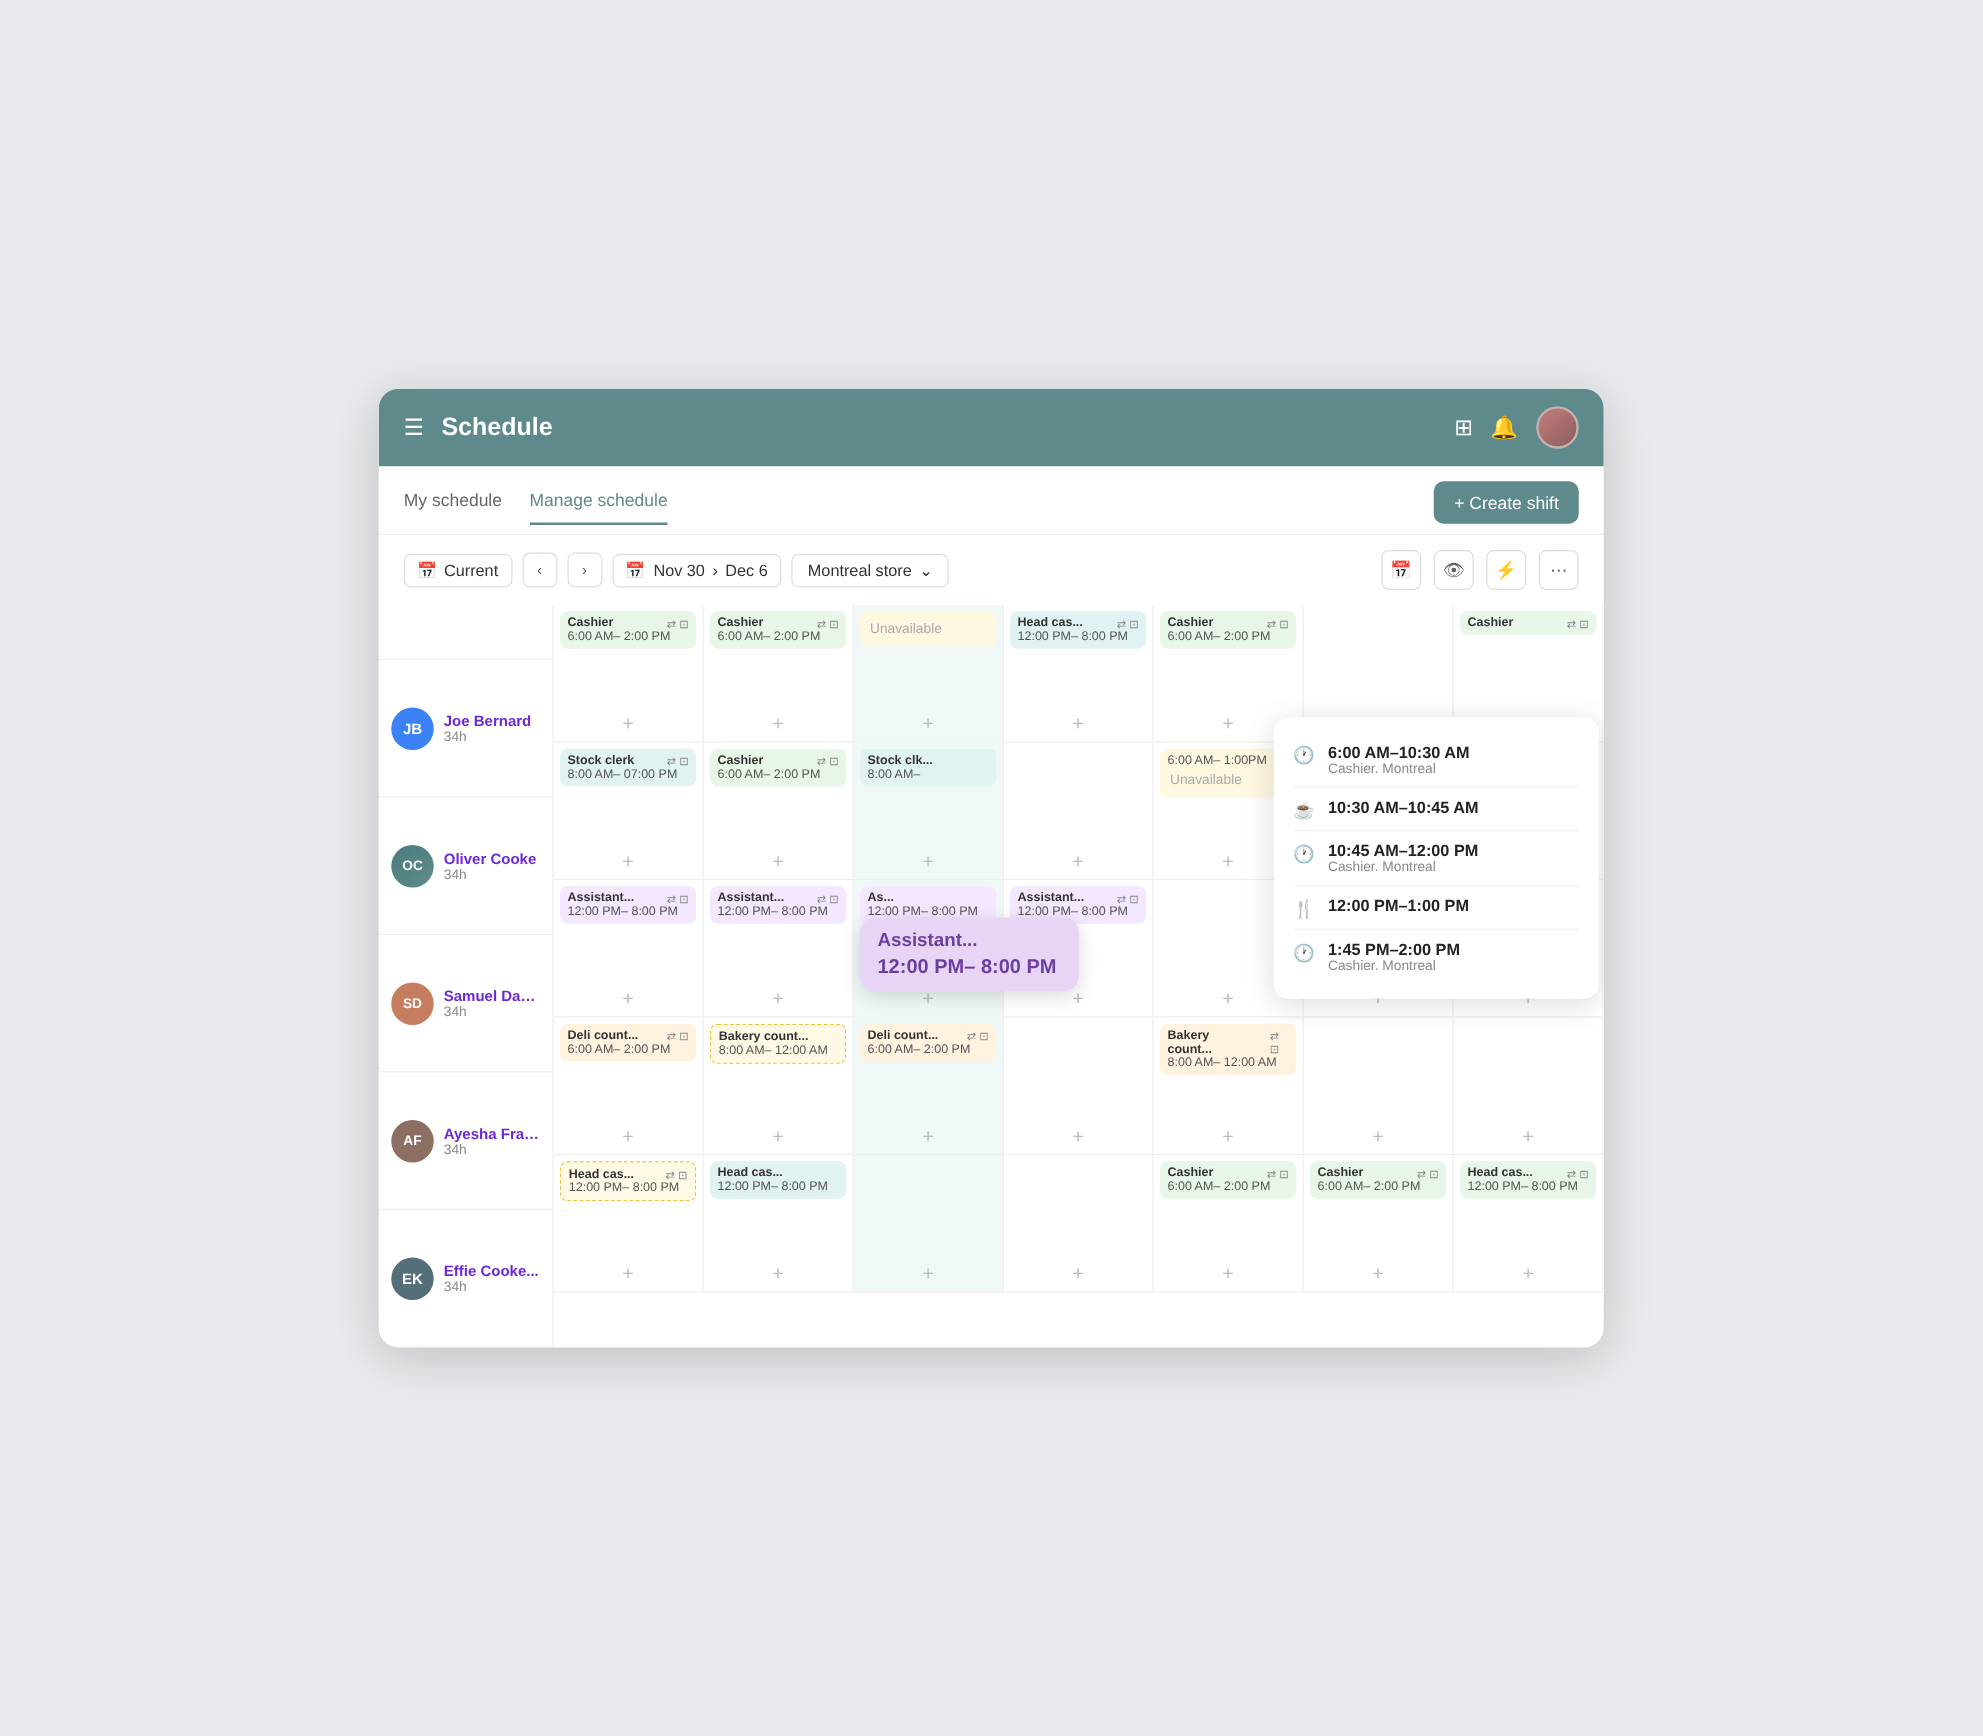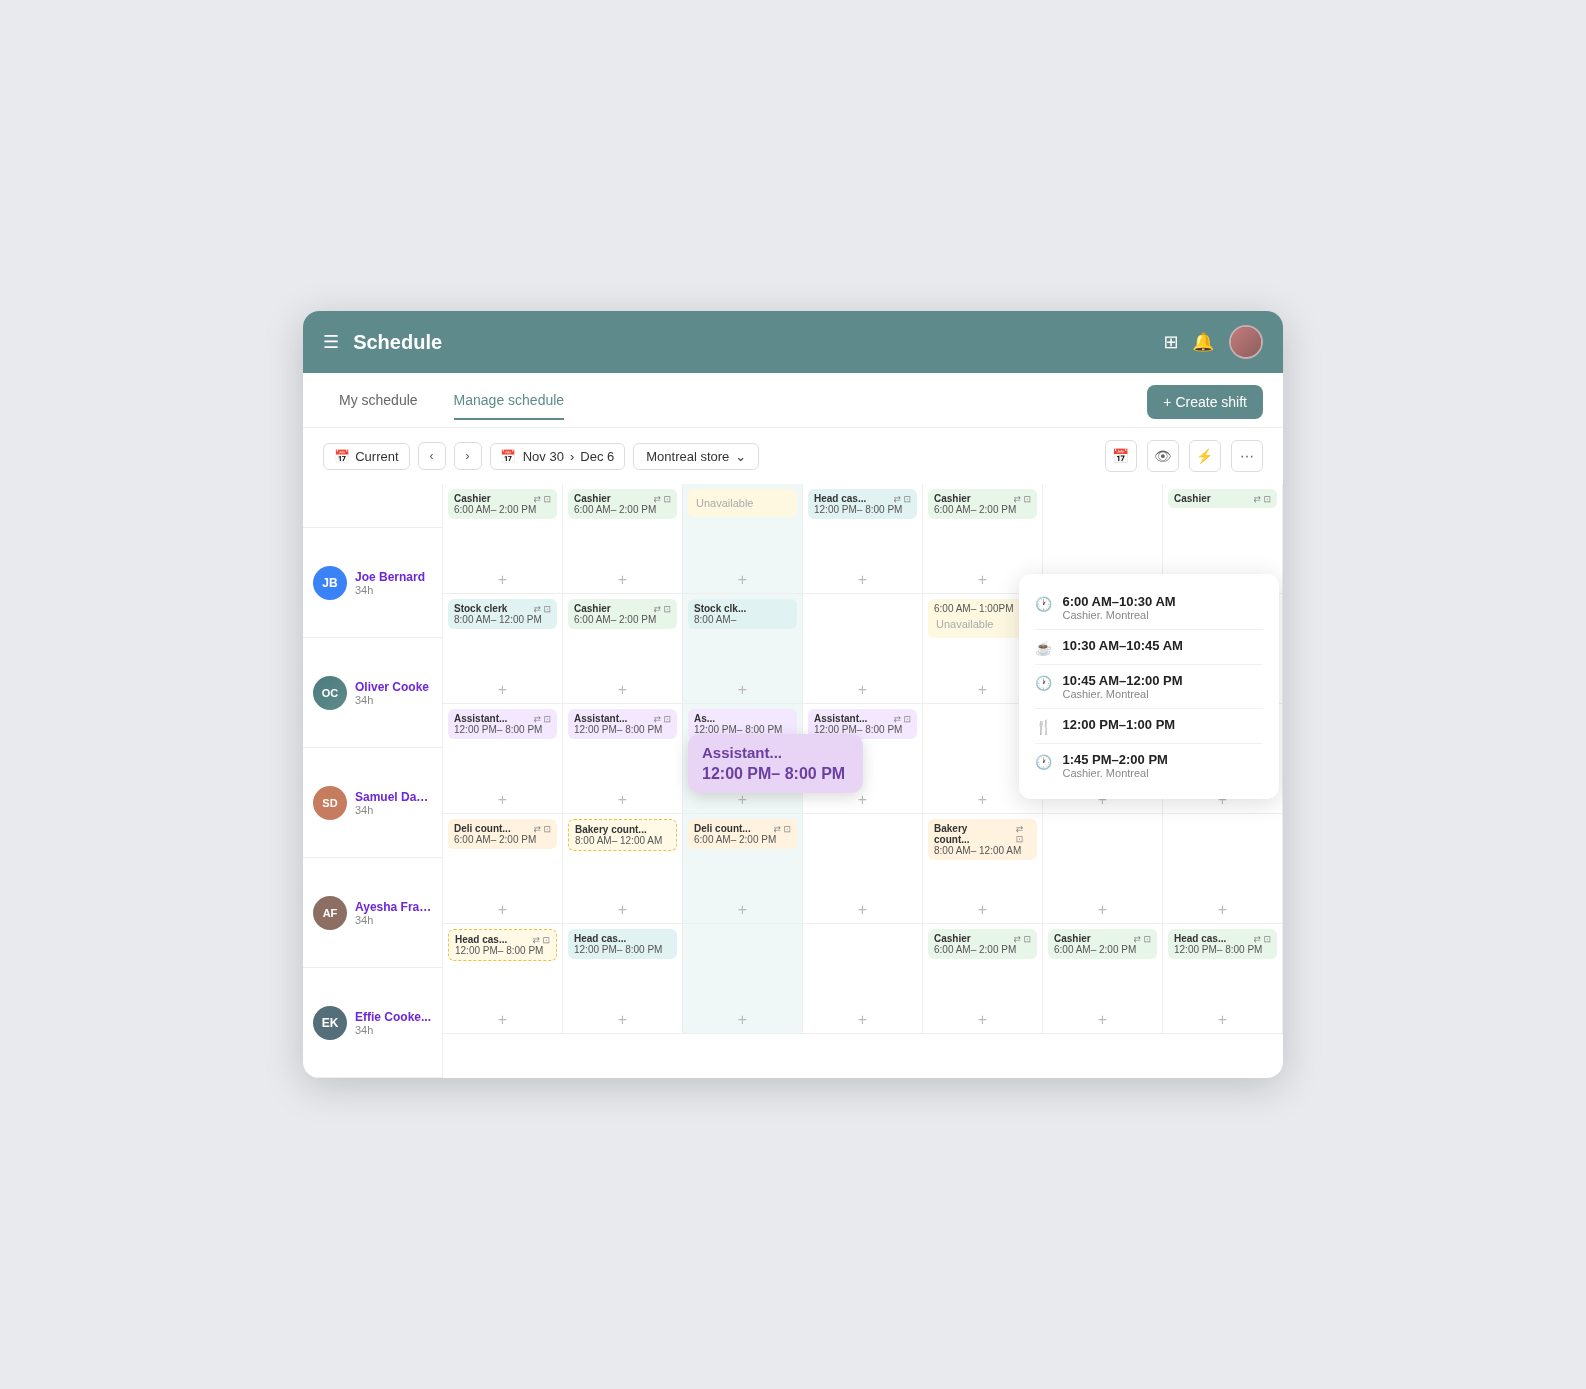--- a/index.html
+++ b/index.html
@@ -63,22 +63,21 @@
     }
     .tabs-bar {
       display: flex;
       align-items: center;
       justify-content: space-between;
       padding: 12px 20px 0 20px;
       border-bottom: 1px solid #eee;
     }
     .tabs {
       display: flex;
-      gap: 36px;
-      margin-left: 16px;
+      gap: 22px;
     }
     .tab {
       font-size: 14px;
       color: #666;
       padding-bottom: 10px;
       cursor: pointer;
       border-bottom: 2px solid transparent;
     }
     .tab.active {
       color: #5f8a8b;
@@ -504,21 +503,21 @@
             </div>
             <div class="schedule-row">
               <div class="day-cell">
                 <div class="shift-card shift-card-teal">
                   <div class="shift-row-top">
                     <div class="shift-title">Stock clerk</div>
                     <div class="shift-icons">
                       <span style="font-size:9px;color:#888;">⇄ ⊡</span>
                     </div>
                   </div>
-                  <div class="shift-time">8:00 AM– 12:00 PM</div>
+                  <div class="shift-time">8:00 AM– 07:00 PM</div>
                 </div>
                 <div class="add-btn">+</div>
               </div>
               <div class="day-cell">
                 <div class="shift-card shift-card-green">
                   <div class="shift-row-top">
                     <div class="shift-title">Cashier</div>
                     <div class="shift-icons">
                       <span style="font-size:9px;color:#888;">⇄ ⊡</span>
                     </div>

